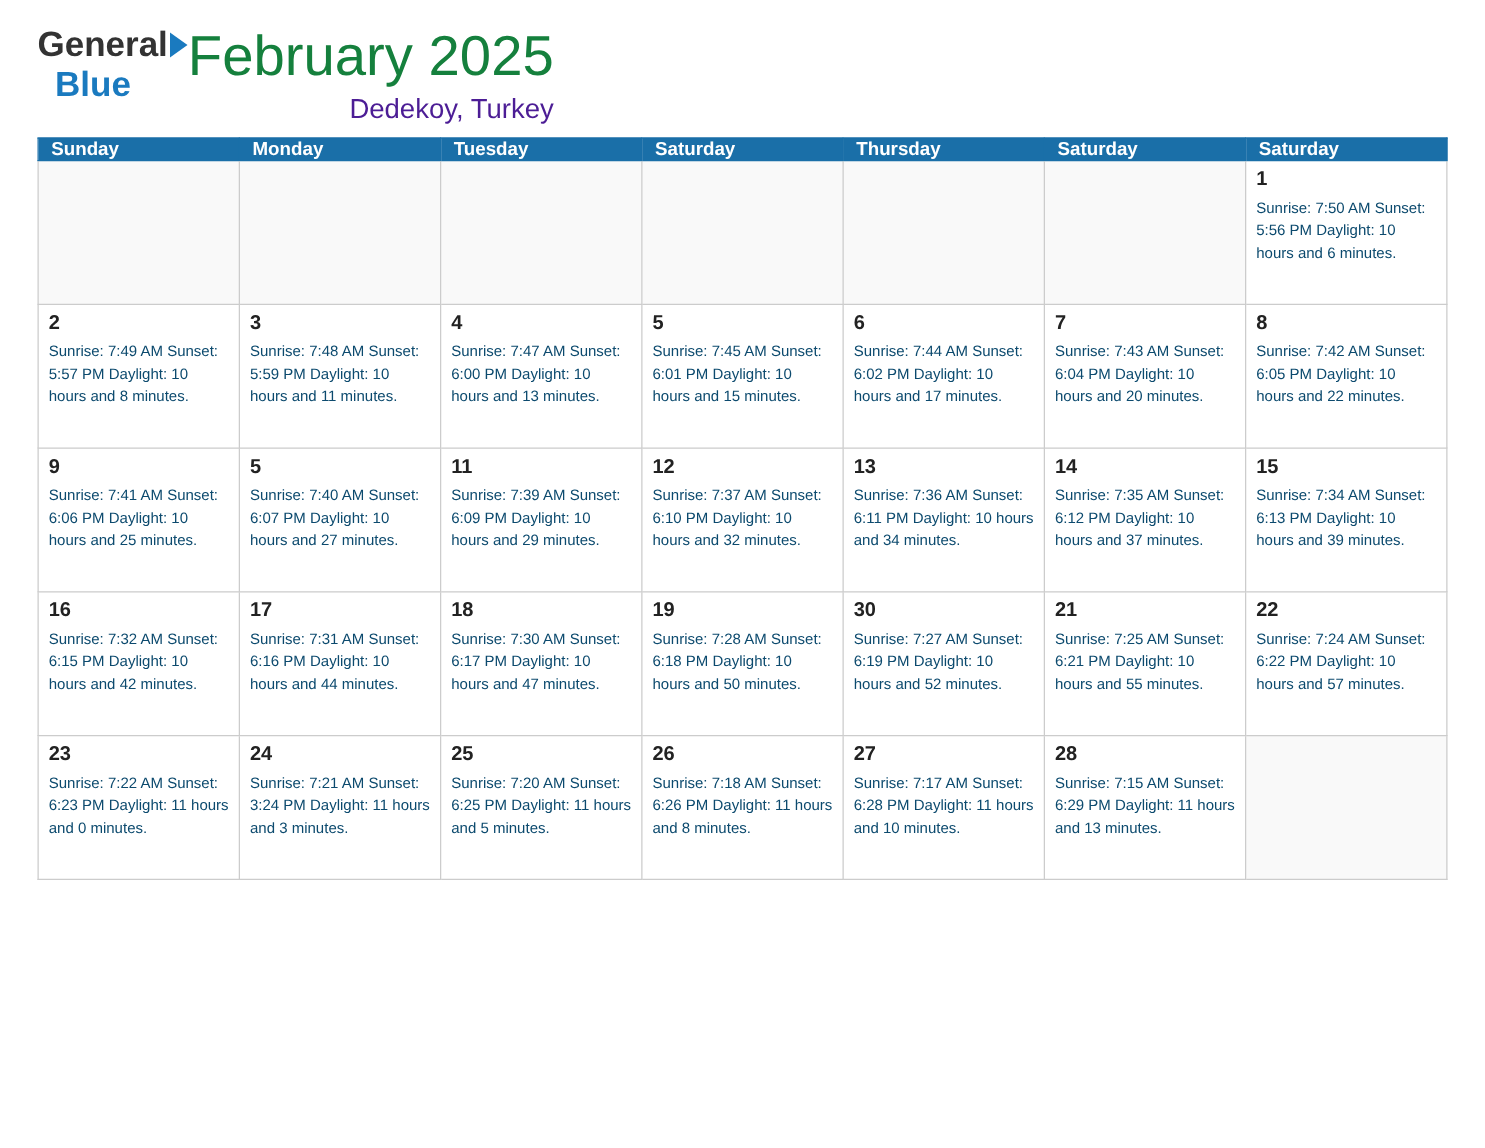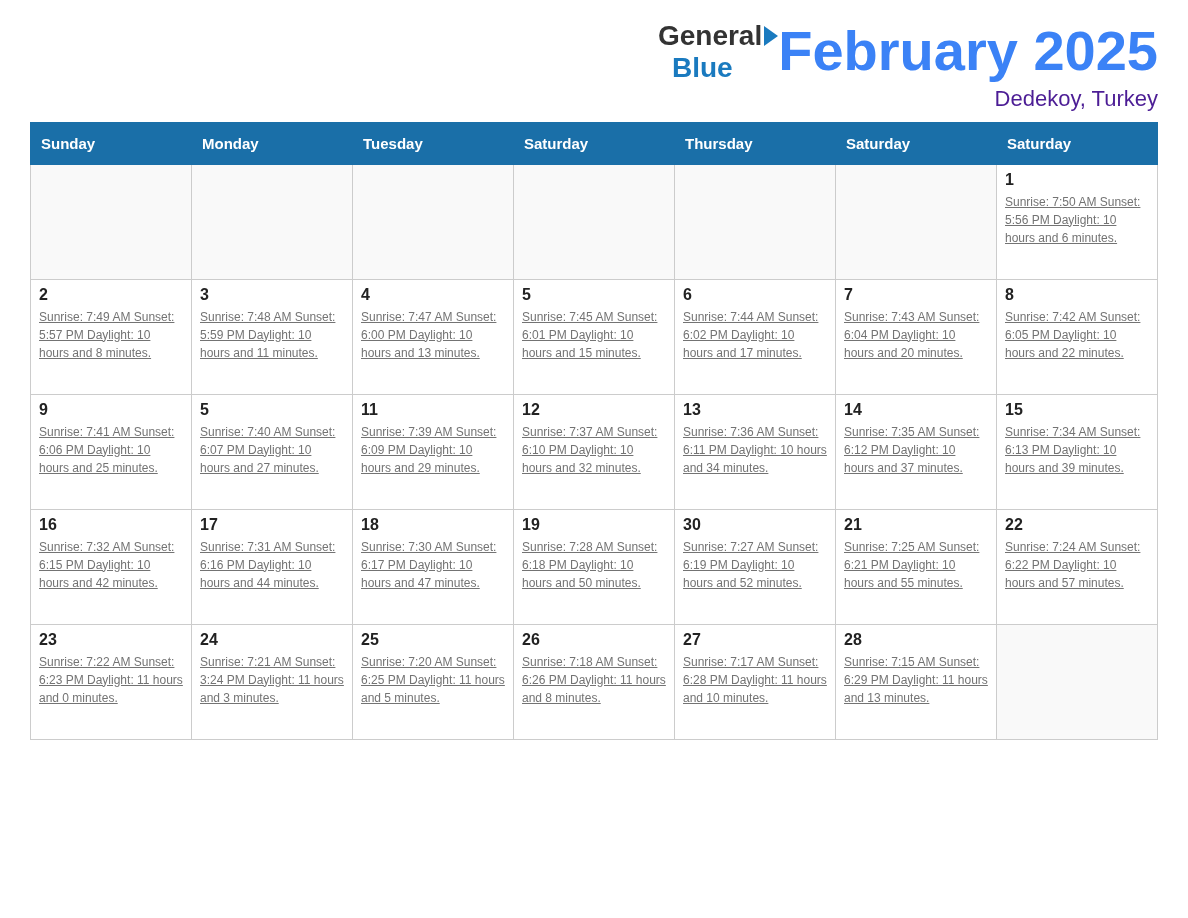--- a/index.html
+++ b/index.html
@@ -5,21 +5,21 @@
     * { box-sizing: border-box; margin: 0; padding: 0; }
     body {
       font-family: Arial, sans-serif;
       background: #fff;
       padding: 20px 30px;
       width: 1188px;
       min-height: 918px;
     }
     .header {
       display: flex;
-      justify-content: flex-end;
+      justify-content: flex-start;
       align-items: flex-start;
       margin-bottom: 10px;
     }
     .logo {
       display: flex;
       flex-direction: column;
       align-items: flex-start;
     }
     .logo-text {
       font-size: 28px;
@@ -43,41 +43,41 @@
     .logo-blue {
       color: #1a7abf;
       font-size: 28px;
       font-weight: bold;
       margin-left: 14px;
     }
     .title-section {
       text-align: right;
     }
     .calendar-title {
-      font-size: 56px;
-      font-weight: bold;
-      color: #3b82f6;
+      font-size: 45px;
+      font-weight: normal;
+      color: #15803d;
       line-height: 1.1;
     }
     .calendar-subtitle {
       font-size: 22px;
       color: #4c1d95;
       margin-top: 4px;
     }
     table {
       width: 100%;
       border-collapse: collapse;
       margin-top: 10px;
     }
     th {
       background-color: #1a6fa8;
       color: #fff;
       font-size: 15px;
       font-weight: bold;
-      padding: 12px 10px;
+      padding: 0 10px;
       text-align: left;
       border: 1px solid #1a6fa8;
     }
     td {
       border: 1px solid #ccc;
       vertical-align: top;
       padding: 6px 8px;
       width: 14.28%;
       height: 115px;
     }
@@ -85,23 +85,22 @@
       background: #f9f9f9;
     }
     .day-number {
       font-size: 16px;
       font-weight: bold;
       color: #222;
       margin-bottom: 4px;
     }
     .day-info {
       font-size: 12px;
-      color: #737373;
+      color: #0c4a6e;
       line-height: 1.5;
-      text-decoration: underline;
     }
   </style>
 </head>
 <body>
 
 <div class="header">
   <div class="logo">
     <div class="logo-text">
       <span class="logo-general">General</span>
       <span class="logo-arrow"></span>

